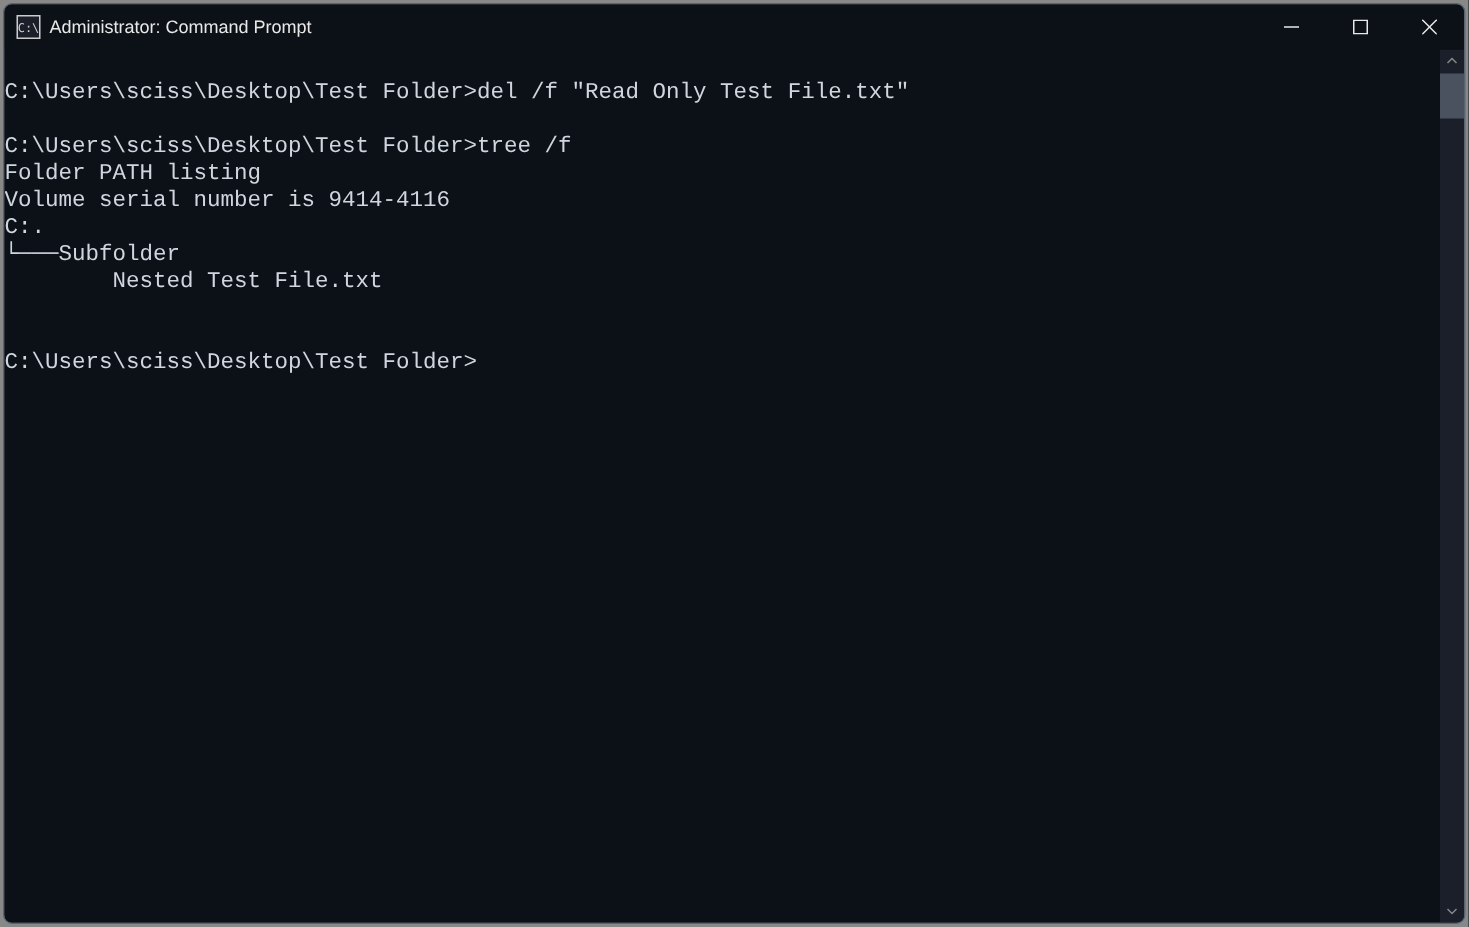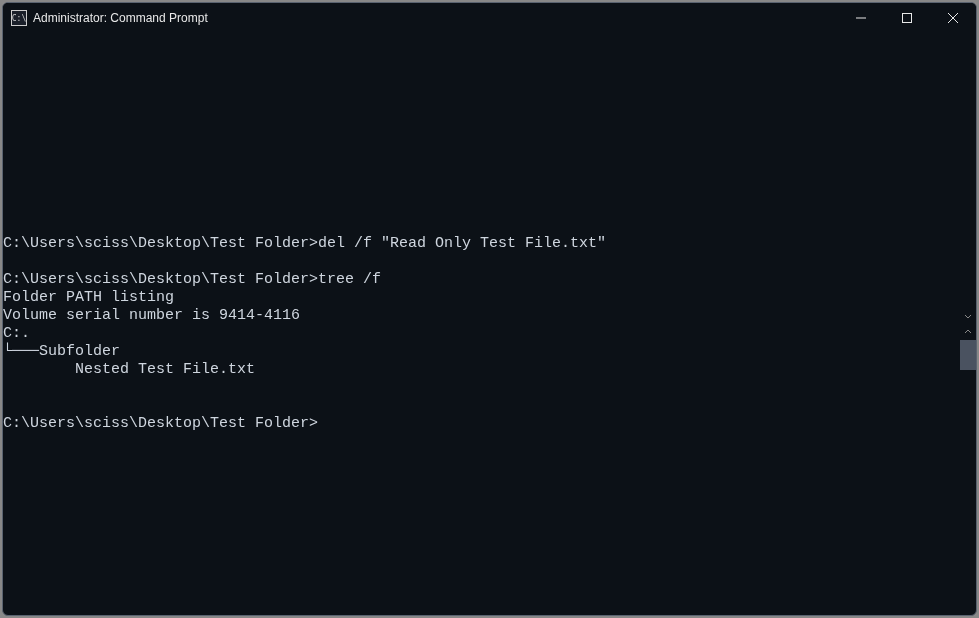--- a/index.html
+++ b/index.html
@@ -67,21 +67,20 @@
       width: 10px;
       height: 10px;
       stroke: #e8e8e8;
       stroke-width: 1;
       fill: none;
     }
     .content-wrap {
       flex: 1;
       display: flex;
       overflow: hidden;
-      align-items: center;
     }
     .terminal {
       flex: 1;
       background: #0c1117;
       color: #cfd6df;
       font-family: "Consolas", "Courier New", monospace;
       font-size: 15px;
       line-height: 18px;
       padding: 2px 0 0 0;
       white-space: pre;

